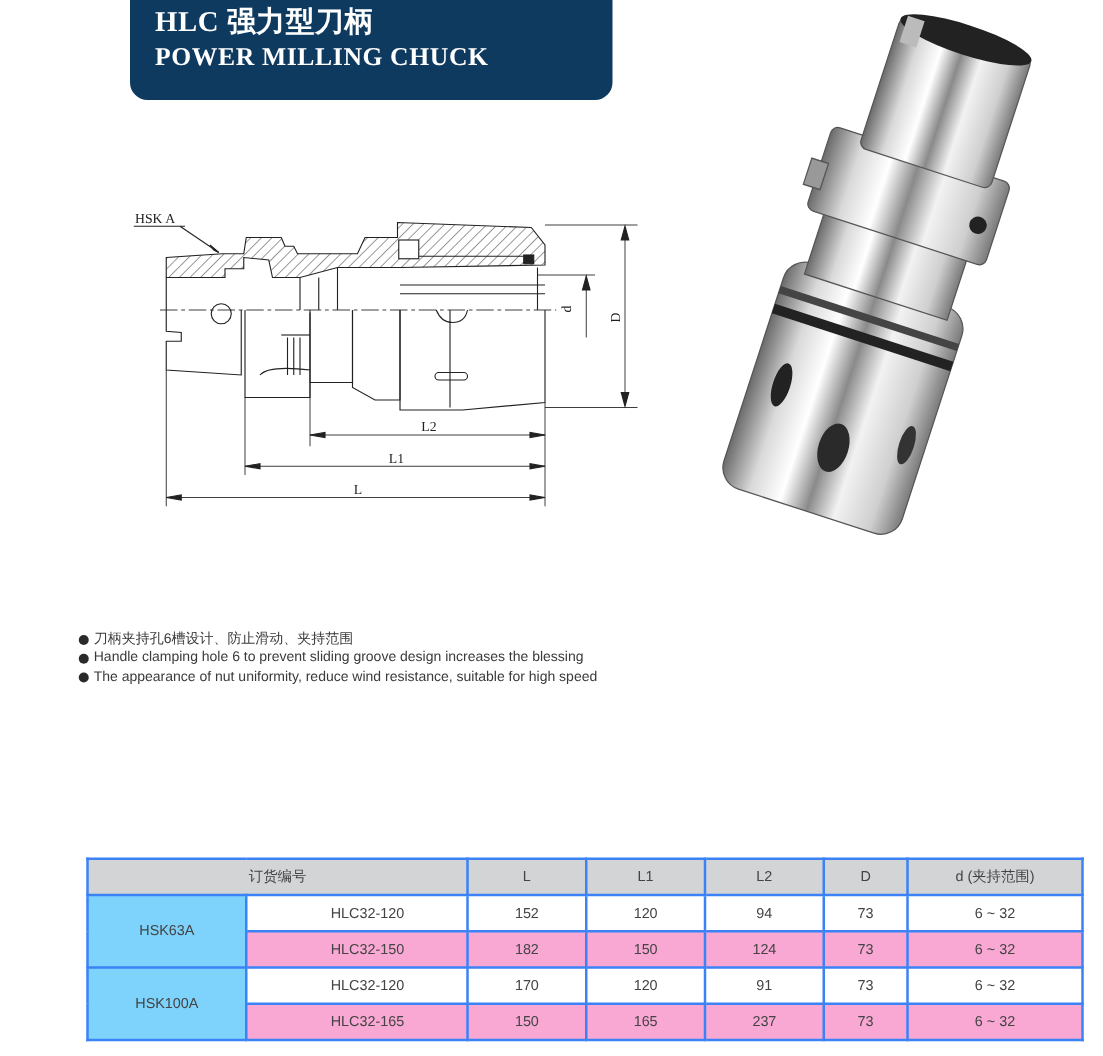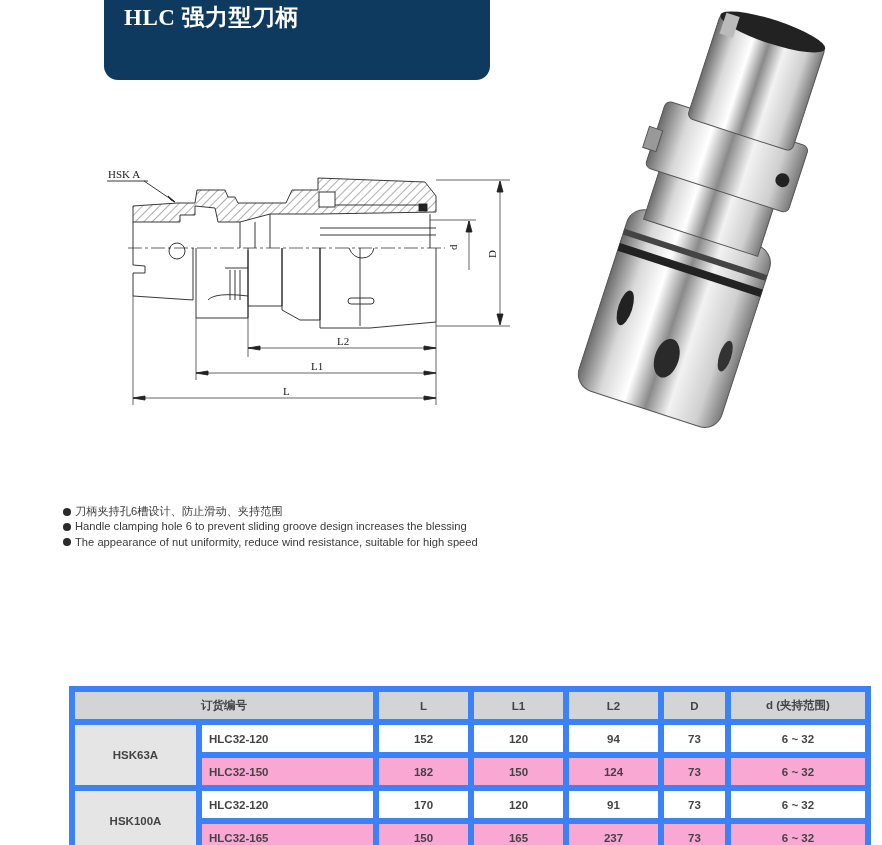--- a/index.html
+++ b/index.html
@@ -13,32 +13,33 @@
   .title-line.l1 { top:22px; font-size:23px; }
   .title-line.l2 { top:55px; font-size:20.5px; }
   .drawing { position:absolute; left:100px; top:155px; width:420px; height:260px; }
   .photo { position:absolute; left:560px; top:0px; width:300px; height:450px; }
   .features { position:absolute; left:62px; top:504px; font-size:11.2px; color:#3a3a3a; }
   .feature { height:15.4px; line-height:15.4px; white-space:nowrap; display:flex; align-items:center; }
   .bullet { display:inline-block; width:8px; height:8px; border-radius:50%; background:#2a2a2a; margin-right:4px; margin-left:1px; }
   .unit { position:absolute; left:786px; top:662px; font-size:11px; color:#444;margin-top:40px; }
   table.spec { position:absolute; left:69px; top:686px; border-collapse:collapse;
          font-size:11.5px; color:#444; }
-  table.spec td, table.spec th { border:6px solid #3b82f6; height:27px; padding:0; font-weight:bold; }
+  table.spec td, table.spec th { border:2px solid #3b82f6; height:27px; padding:0; font-weight:normal; }
   table.spec th { background:#d3d4d6; }
   table.spec td { text-align:center; }
-  table.spec td.model { text-align:left; padding-left:7px; }
+  table.spec td.model { text-align:center; padding-left:17px; }
   table.spec tr.shade td.shadeable { background:#f9a8d4; }
-  table.spec td.group { background:#e5e5e5; }
+  table.spec td.group { background:#7dd3fc; }
 </style>
 </head>
 <body>
 
 <div class="title-banner">
   <div class="title-line l1">HLC 强力型刀柄</div>
+  <div class="title-line l2">POWER MILLING CHUCK</div>
 </div>
 
 <svg class="drawing" viewBox="100 155 420 260" xmlns="http://www.w3.org/2000/svg">
   <defs>
     <pattern id="hatch" patternUnits="userSpaceOnUse" width="6" height="6" patternTransform="rotate(45)">
       <line x1="0" y1="0" x2="0" y2="6" stroke="#333" stroke-width="0.8"></line>
     </pattern>
   </defs>
   <g stroke="#222" stroke-width="0.9" fill="none">
 

